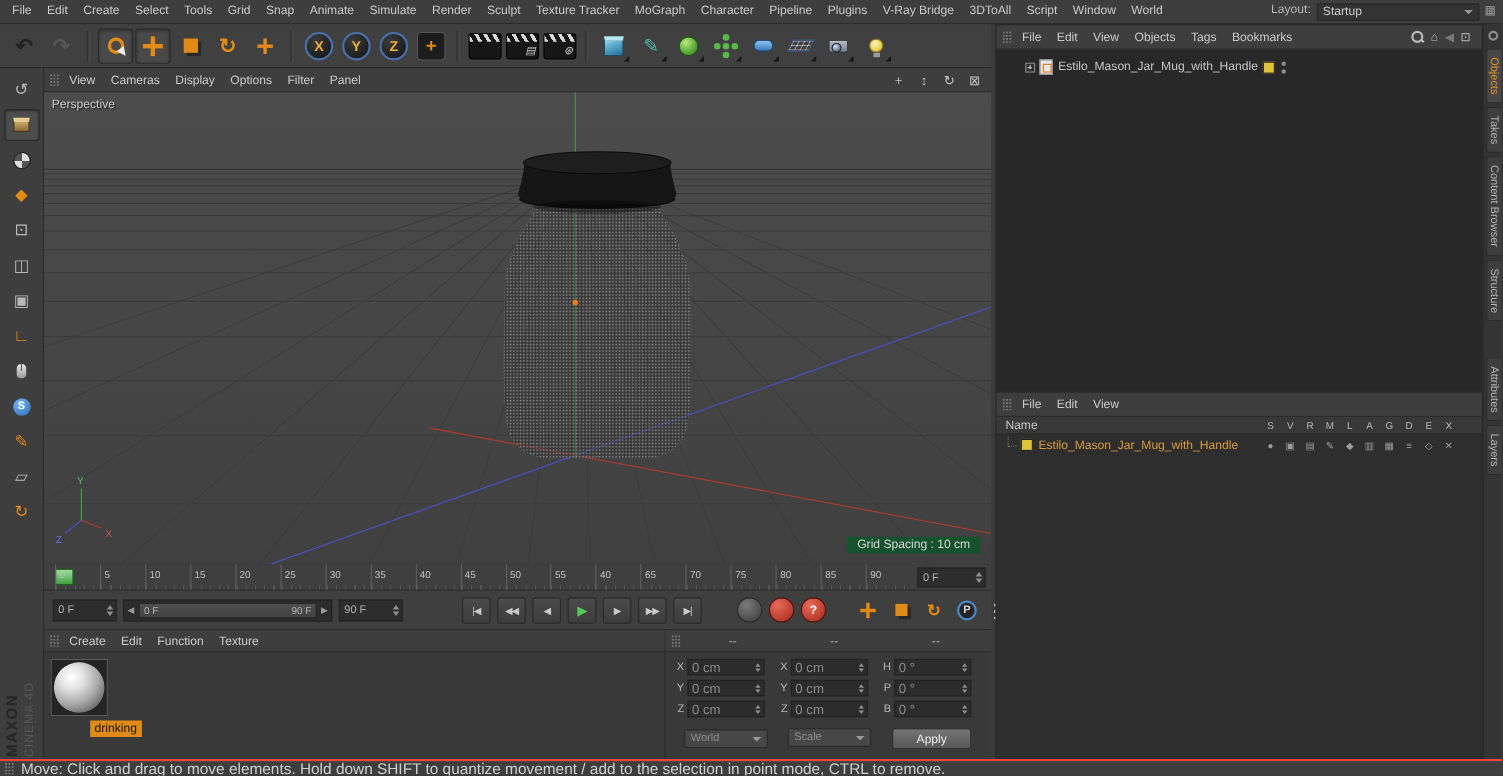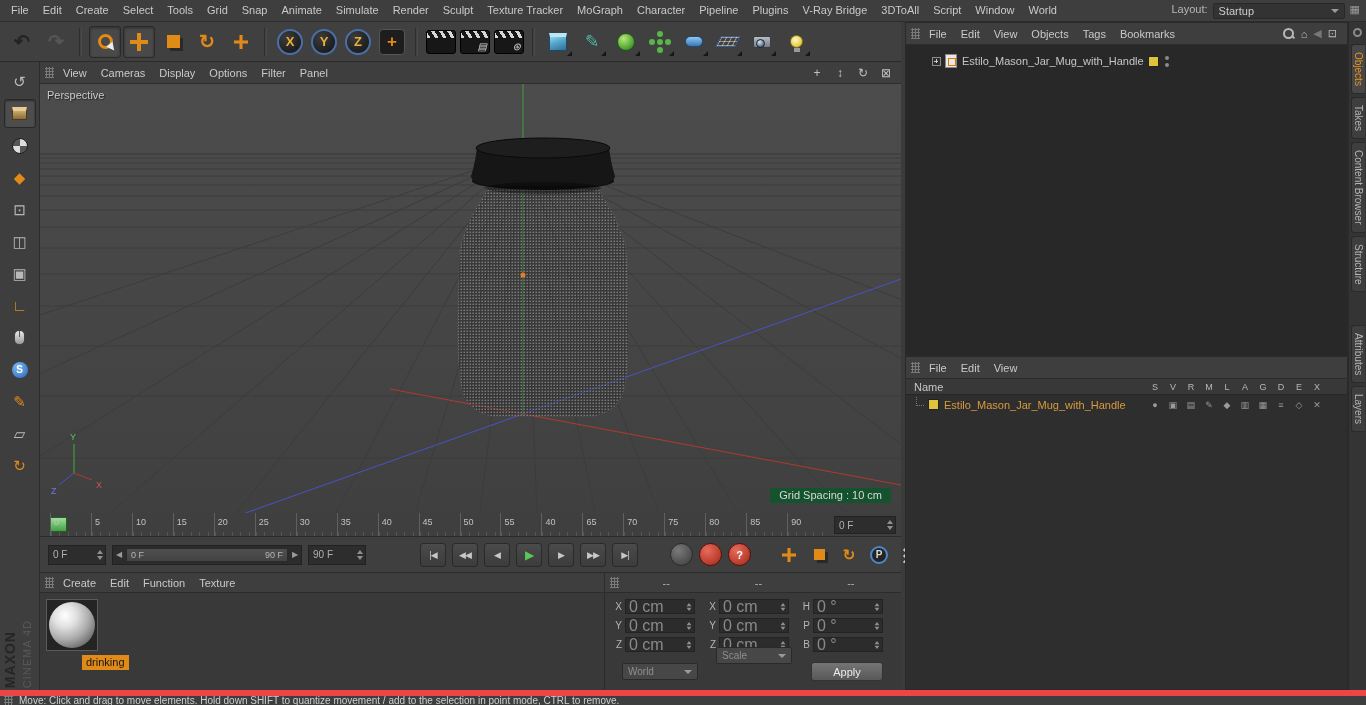--- a/index.html
+++ b/index.html
@@ -14,21 +14,21 @@
   .stepper i { display:block; border-left:3px solid transparent; border-right:3px solid transparent; }
   .stepper .up { border-bottom:4px solid #8f8f8f; }
   .stepper .dn { border-top:4px solid #8f8f8f; }
 
   
   .menubar { position:absolute; left:0; top:0; width:1366px; height:22px; background:#3e3e3e; border-bottom:1px solid #2c2c2c; display:flex; align-items:center; padding-left:4px; }
   .menu-items { display:flex; }
   .menu-item { padding:0 7px; line-height:21px; color:#c9c9c9; }
   .layout { margin-left:auto; display:flex; align-items:flex-start; gap:5px; padding-right:6px; }
   .layout-label { color:#b5b5b5; }
-  .dropdown { width:132px; height:16px; background:#333333; border:1px solid #282828; border-radius:2px; display:flex; align-items:center; padding:0 5px; color:#cccccc; }
+  .dropdown { width:148px; height:16px; background:#333333; border:1px solid #282828; border-radius:2px; display:flex; align-items:center; padding:0 5px; color:#cccccc; }
   .wsicon { color:#9a9a9a; font-size:11px; }
 
   
   .toolbar { position:absolute; left:0; top:22px; width:901px; height:40px; background:#404040; border-bottom:1px solid #2b2b2b; display:flex; align-items:center; padding:0 6px; gap:2px; }
   .tbtn { width:32px; height:32px; display:flex; align-items:center; justify-content:center; position:relative; border-radius:3px; flex:none; }
   .tbtn.boxed { background:#494949; border:1px solid #292929; box-shadow:inset 0 1px 3px rgba(0,0,0,.4); }
   .g { font-size:16px; line-height:1; }
   .undo-g { font-size:19px; font-weight:bold; color:#232323; }
   .redo-g { font-size:19px; font-weight:bold; color:#565656; }
   .orange { color:#e08a18; }
@@ -117,21 +117,21 @@
   .matthumb { position:absolute; left:6px; top:26px; width:52px; height:52px; border:1px solid #5a5a5a; background:#242424; display:flex; align-items:center; justify-content:center; }
   .matball { width:46px; height:46px; border-radius:50%; background:radial-gradient(circle at 35% 30%,#ffffff,#e2e2e2 25%,#aaaaaa 55%,#6a6a6a 80%,#404040); }
   .matname { position:absolute; left:6px; top:82px; background:#e08a18; color:#141414; padding:0 4px; line-height:15px;margin-left:36px; }
 
   .coords { position:absolute; left:605px; top:573px; width:296px; height:117px; background:#393939; }
   .chdr { width:94px; text-align:center; color:#b0b0b0; }
   .crow { position:absolute; display:flex; align-items:center; }
   .cpair { display:flex; align-items:center; width:94px; gap:3px; }
   .clabel { width:11px; text-align:right; color:#b5b5b5; font-size:10px; }
   .cfield { width:70px; height:15px; background:#2c2c2c; border:1px solid #232323; display:flex; align-items:center; }
-  .cfield .val { flex:1; padding-left:3px; color:#8a8a8a; font-size:16px; }
+  .cfield .val { flex:1; padding-left:3px; color:#8a8a8a; font-size:12px; }
   .cfield .stepper { transform:scale(.8); }
   .cselect { position:absolute; width:76px; height:17px; background:#474747; border:1px solid #2a2a2a; border-radius:2px; display:flex; align-items:center; padding:0 5px; color:#8f8f8f; font-size:10px; }
   .applybtn { position:absolute; left:206px; top:89px; width:72px; height:19px; background:linear-gradient(#757575,#585858); border:1px solid #333; border-radius:3px; color:#ececec; text-align:center; line-height:18px; }
 
   
   .om { position:absolute; left:905px; top:22px; width:443px; height:334px; background:#282828; border:1px solid #2a2a2a; }
   .om .pmenubar, .lm .pmenubar { height:22px; }
   .omicons { margin-left:auto; display:flex; gap:6px; align-items:center; padding-right:5px; color:#b8b8b8; font-size:11px; }
   .searchicon { width:13px; height:13px; position:relative; }
   .searchicon::before { content:''; position:absolute; left:1px; top:1px; width:7px; height:7px; border:2px solid #b8b8b8; border-radius:50%; }
@@ -163,21 +163,21 @@
   .lmtoggles span { width:18px; text-align:center; color:#9a9a9a; font-size:9px; }
 
   
   .tabstrip { position:absolute; left:1348px; top:22px; width:18px; height:668px; background:#343434; border-left:1px solid #2a2a2a; display:flex; flex-direction:column; align-items:center; }
   .pin { width:9px; height:9px; border-radius:50%; border:2px solid #8a8a8a; margin:6px 0 7px; flex:none; }
   .vtab { writing-mode:vertical-rl; font-size:10px; color:#b5b5b5; background:#3e3e3e; border:1px solid #2a2a2a; border-right:none; padding:7px 1px; margin-bottom:3px; border-radius:3px 0 0 3px; flex:none; }
   .vtab.active { color:#e8941f; background:#474747; }
   .tabgap { height:30px; flex:none; }
 
   
-  .statusbar { position:absolute; left:0; top:690px; width:1366px; height:15px; background:#3e3e3e; border-top:6px solid #ef4444; display:flex; align-items:center; gap:6px; padding-left:4px; font-size:10px; color:#d0d0d0; }
+  .statusbar { position:absolute; left:0; top:690px; width:1366px; height:15px; background:#3e3e3e; border-top:2px solid #ef4444; display:flex; align-items:center; gap:6px; padding-left:4px; font-size:14px; color:#d0d0d0; }
 </style>
 </head>
 <body>
 
 <div class="menubar">
   <div class="menu-items">
 
   <span class="menu-item">File</span>
       <span class="menu-item">Edit</span>
       <span class="menu-item">Create</span>
@@ -690,21 +690,21 @@
             <i class="up"></i>
             <i class="dn"></i>
           </span>
         </div>
       </div>
   </div>
   <div class="cselect" style="left:17px;top:90px">
       <span>World</span>
       <span class="caret"></span>
     </div>
-  <div class="cselect" style="left:111px;top:74px">
+  <div class="cselect" style="left:111px;top:89px">
       <span>Scale</span>
       <span class="caret"></span>
     </div>
   <div class="applybtn">Apply</div>
 </div>
 
 <div class="om">
   <div class="pmenubar">
     <span class="grip"></span>
     <div class="menu-items">

